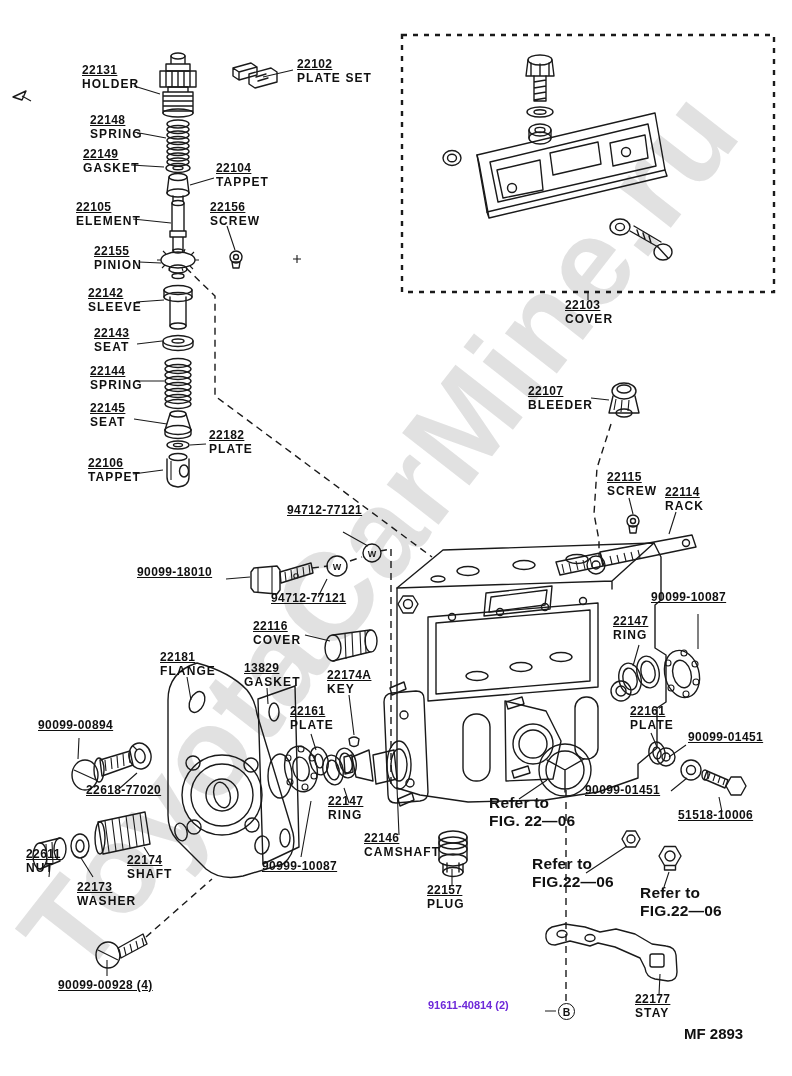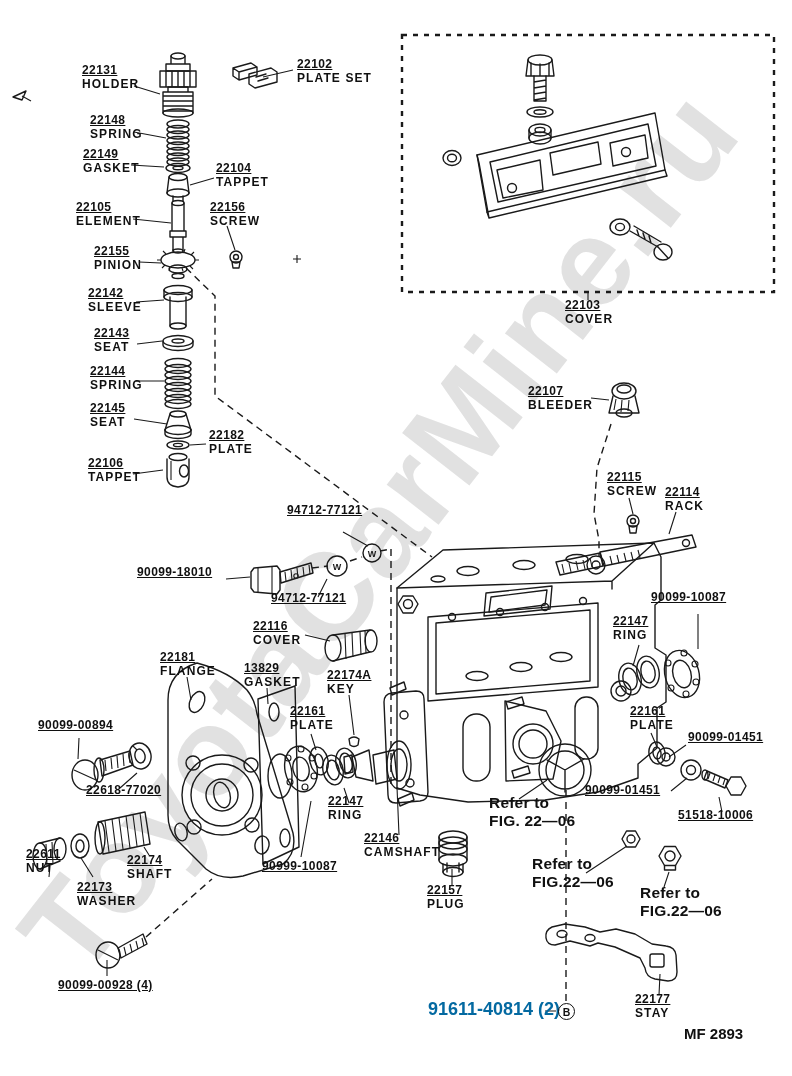--- a/index.html
+++ b/index.html
@@ -8,21 +8,21 @@
   #art{position:absolute;left:0;top:0;z-index:1;}
   .wm{position:absolute;left:-210px;top:455px;width:1200px;height:170px;z-index:0;
       transform:rotate(-52deg);text-align:center;font-size:124px;font-weight:700;
       color:#c9c9c9;opacity:.55;letter-spacing:2px;white-space:nowrap;
       font-family:"Liberation Sans",sans-serif;}
   .pl{position:absolute;z-index:2;font-weight:700;color:#101010;line-height:1;white-space:nowrap;}
   .nm{display:block;font-size:12px;letter-spacing:.4px;text-decoration:underline;}
   .ds{display:block;font-size:12px;letter-spacing:1.1px;margin-top:2px;}
   .indent .nm{}
   .ref span{display:block;font-size:15.5px;font-weight:700;letter-spacing:.2px;margin-top:2px;}
-  .note{position:absolute;z-index:2;font-size:18px;font-weight:700;color:#0369a1;white-space:nowrap;}
+  .note{position:absolute;z-index:2;font-size:11px;font-weight:700;color:#6d28d9;white-space:nowrap;}
   .bmark{position:absolute;z-index:2;width:15px;height:15px;border:1.8px solid #101010;border-radius:50%;
          font-size:10.5px;font-weight:700;color:#101010;display:flex;align-items:center;justify-content:center;}
   .footer{position:absolute;z-index:2;font-size:15px;font-weight:700;color:#101010;}
   svg *{vector-effect:non-scaling-stroke;}
   .ln{fill:none;stroke:#1a1a1a;stroke-width:1.4;stroke-linecap:round;stroke-linejoin:round;}
   .thin{fill:none;stroke:#1a1a1a;stroke-width:1.1;}
   .dsh{fill:none;stroke:#1a1a1a;stroke-width:1.4;stroke-dasharray:7 5;}
   .box{fill:none;stroke:#1a1a1a;stroke-width:2.4;stroke-dasharray:5 6;}
   .wtxt{font:700 9px "Liberation Sans",sans-serif;fill:#1a1a1a;}
 </style>

